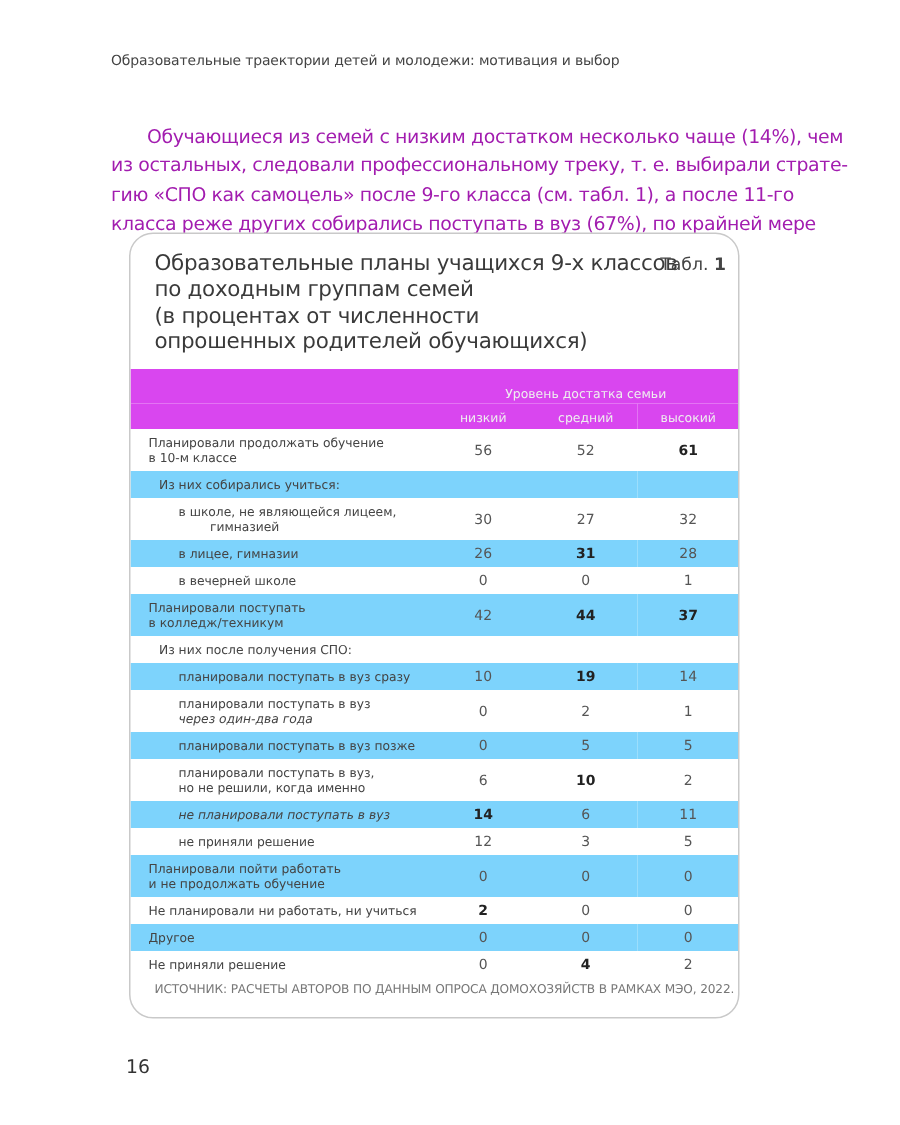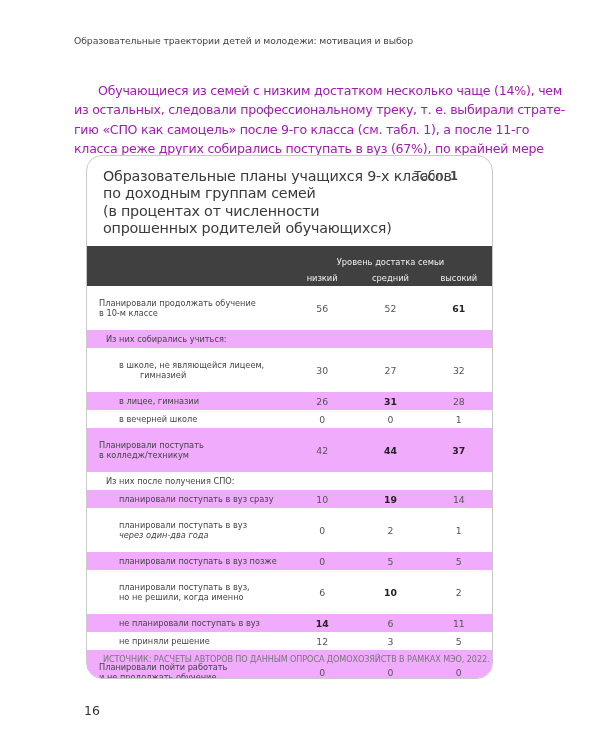--- a/index.html
+++ b/index.html
@@ -11,36 +11,36 @@
           line-height:19.3px; color:#a21caf; letter-spacing:-0.25px; }
   .para .line { display:block; white-space:nowrap; }
   .para .line.indent { padding-left:24px; }
 
   .card { position:absolute; left:86px; top:155px; width:407px; height:524px;
           border:1px solid #c9c9c9; border-radius:16px; box-sizing:border-box; overflow:hidden;
           background:#fff; }
   .card-title { position:absolute; left:16px; top:12px; width:300px; font-size:14.3px;
                 line-height:17.3px; color:#3a3a3a; letter-spacing:-0.2px; }
   .card-title span { display:block; white-space:nowrap; }
-  .tab-label { position:absolute; right:34px; top:13px; font-size:11.5px; color:#444; }
+  .tab-label { position:absolute; right:8px; top:13px; font-size:11.5px; color:#444; }
   .tab-label b { font-weight:bold; }
 
   table { position:absolute; left:0; top:90px; width:406px; border-collapse:collapse;
           font-size:8.2px; color:#444; }
-  thead th { background:#404040; color:#efefef; font-weight:normal; font-size:8.3px; padding:0; }
+  thead th { background:#d946ef; color:#efefef; font-weight:normal; font-size:8.3px; padding:0; }
   thead tr.h1 th { height:21px; vertical-align:bottom; padding-bottom:2px; }
   thead tr.h2 th { height:17px; vertical-align:middle; }
   td { padding:0; vertical-align:middle; }
   td.label { padding-left:12px; line-height:10.2px; }
   td.label.l1 { padding-left:19px; }
   td.label.l2 { padding-left:32px; }
   td.num { text-align:center; font-size:9.3px; color:#555; }
   td.num.bold { font-weight:bold; color:#222; }
-  tr.grey td { background:#f0abfc; }
-  tr.r2 td { height:44px; }
+  tr.grey td { background:#7dd3fc; }
+  tr.r2 td { height:28px; }
   tr.r1 td { height:18px; }
   .col-label { width:200px; }
   .col-n { width:68px; }
 
   .source { position:absolute; left:16px; bottom:14px; font-size:8.1px; color:#777;
             letter-spacing:-0.1px; white-space:nowrap; }
   .page-num { position:absolute; left:84px; top:703px; font-size:12.5px; color:#333; }
 </style>
 </head>
 <body>
@@ -174,21 +174,21 @@
           <td class="label l2">
             <span style="display: block;">планировали поступать в вуз,</span>
             <span style="display: block;">но не решили, когда именно</span>
           </td>
           <td class="num">6</td>
           <td class="num bold">10</td>
           <td class="num">2</td>
         </tr>
         <tr class="grey r1">
           <td class="label l2">
-            <span style="display: block;">не планировали поступать в вуз</span>
+            <span style="display: block; font-style: italic;">не планировали поступать в вуз</span>
           </td>
           <td class="num bold">14</td>
           <td class="num">6</td>
           <td class="num">11</td>
         </tr>
         <tr class="r1">
           <td class="label l2">
             <span style="display: block;">не приняли решение</span>
           </td>
           <td class="num">12</td>
@@ -197,20 +197,28 @@
         </tr>
         <tr class="grey r2">
           <td class="label">
             <span style="display: block;">Планировали пойти работать</span>
             <span style="display: block;">и не продолжать обучение</span>
           </td>
           <td class="num">0</td>
           <td class="num">0</td>
           <td class="num">0</td>
         </tr>
+        <tr class="r1">
+          <td class="label">
+            <span style="display: block;">Не планировали ни работать, ни учиться</span>
+          </td>
+          <td class="num bold">2</td>
+          <td class="num">0</td>
+          <td class="num">0</td>
+        </tr>
         <tr class="grey r1">
           <td class="label">
             <span style="display: block;">Другое</span>
           </td>
           <td class="num">0</td>
           <td class="num">0</td>
           <td class="num">0</td>
         </tr>
         <tr class="r1">
           <td class="label">

